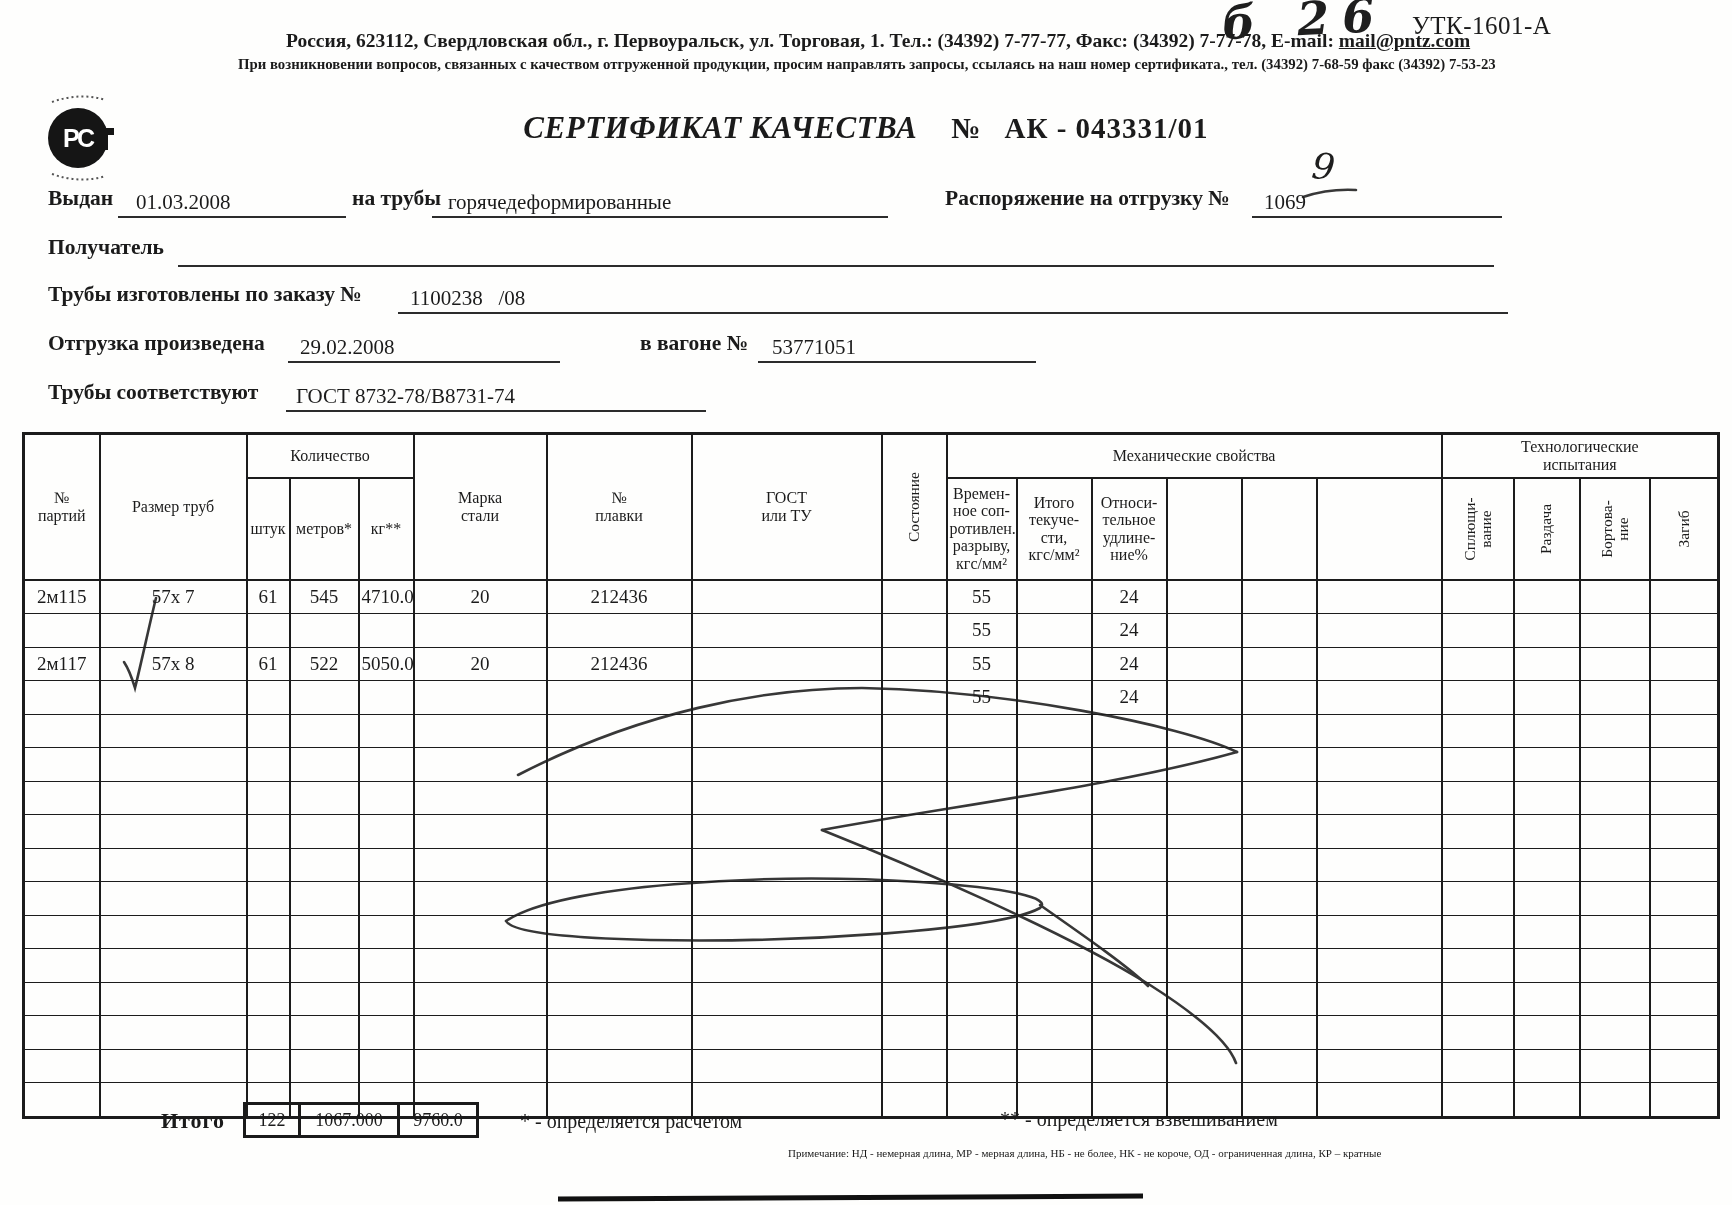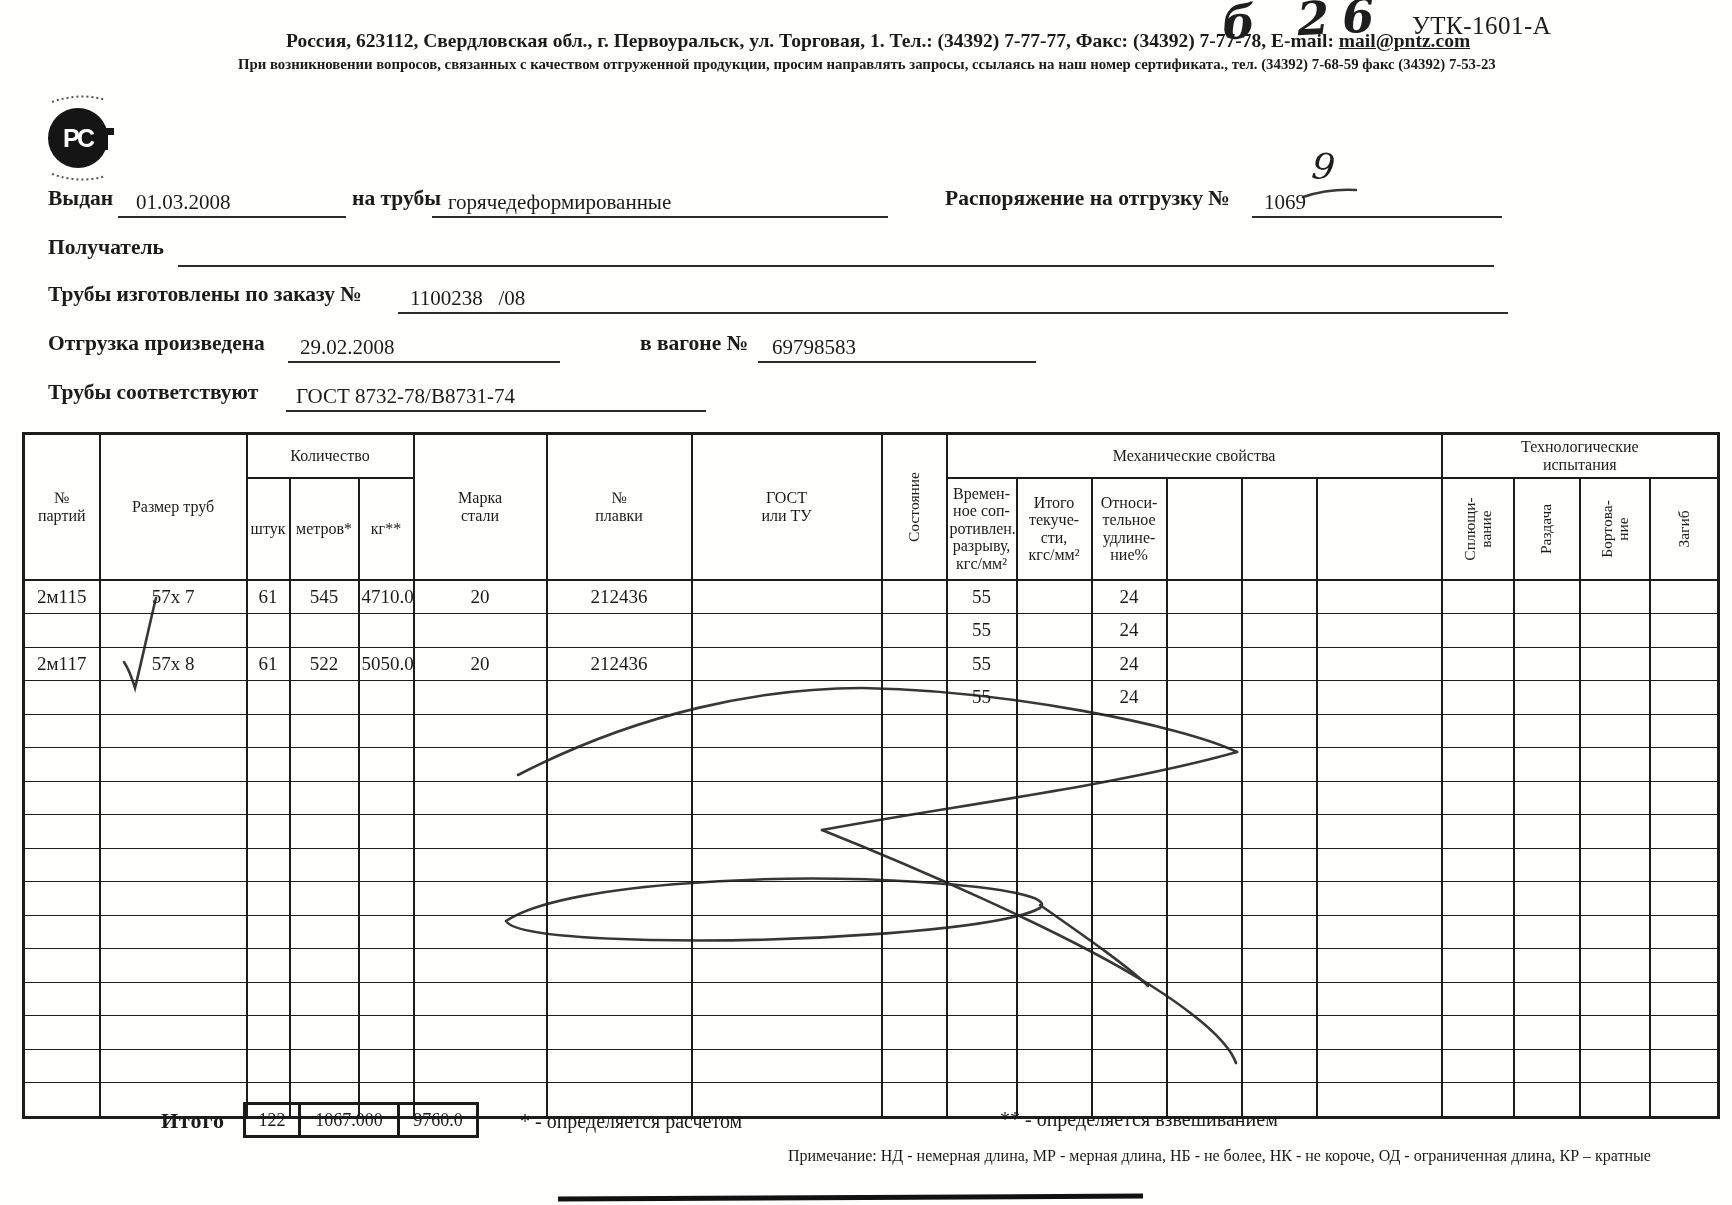--- a/index.html
+++ b/index.html
@@ -46,21 +46,21 @@
   .vtext { transform:rotate(-90deg); white-space:pre-line; font-size:15.5px; line-height:16px; }
   
   .itogo-label { position:absolute; left:118px; top:1108px; width:150px; text-align:center;
     font-weight:bold; font-size:22px; letter-spacing:1px; }
   .totals { position:absolute; left:243px; top:1102px; display:flex; }
   .tbox { border:3px solid #1a1a1a; height:36px; display:flex; align-items:center;
     justify-content:center; font-size:18px; margin-left:-3px; box-sizing:border-box; }
   .tbox:first-child { margin-left:0; }
   .fn1 { position:absolute; left:520px; top:1110px; font-size:20px; }
   .fn2 { position:absolute; left:1000px; top:1108px; font-size:20px; }
-  .note { position:absolute; left:788px; top:1147px; font-size:16px; white-space:nowrap; }
+  .note { position:absolute; left:788px; top:1147px; font-size:11px; white-space:nowrap; }
   
   svg.ink { position:absolute; left:0; top:0; pointer-events:none; }
 </style>
 </head>
 <body>
 
 <div class="page">
 
 
   <div class="addr">
@@ -75,39 +75,44 @@
     <svg width="82" height="96" viewBox="0 0 82 96">
       <path d="M12 12 Q 40 2 66 10" fill="none" stroke="#555" stroke-width="2" stroke-dasharray="2 3"></path>
       <path d="M12 84 Q 40 94 66 86" fill="none" stroke="#555" stroke-width="2" stroke-dasharray="2 3"></path>
       <circle cx="38" cy="48" r="30" fill="#151515"></circle>
       <text x="38" y="57" text-anchor="middle" fill="#ffffff" font-family="Liberation Sans, sans-serif" font-weight="bold" font-size="25" letter-spacing="-2">РС</text>
       <rect x="56" y="38" width="18" height="7" fill="#151515"></rect>
       <rect x="61" y="38" width="7" height="22" fill="#151515"></rect>
     </svg>
   </div>
 
+  <div class="title">
+    <span class="t1">СЕРТИФИКАТ КАЧЕСТВА</span>
+    <span class="t2">№</span>
+    <span class="t3">АК -  043331/01</span>
+  </div>
 
   <div class="flabel" style="left:48px; top:186px;">Выдан</div>
   <div class="fval" style="left:118px; top:190px; width:228px; padding-left:18px;">01.03.2008</div>
   <div class="flabel" style="left:352px; top:186px;">на трубы</div>
   <div class="fval" style="left:432px; top:190px; width:456px; padding-left:16px;">горячедеформированные</div>
   <div class="flabel" style="left:945px; top:186px;">Распоряжение на отгрузку №</div>
   <div class="fval" style="left:1252px; top:190px; width:250px; padding-left:12px;">1069</div>
   <div class="hw hw-nine">9</div>
 
   <div class="flabel" style="left:48px; top:235px;">Получатель</div>
   <div class="fval" style="left:178px; top:239px; width:1316px;"></div>
 
   <div class="flabel" style="left:48px; top:282px;">Трубы изготовлены по заказу №</div>
   <div class="fval" style="left:398px; top:286px; width:1110px; padding-left:12px;">1100238   /08</div>
 
   <div class="flabel" style="left:48px; top:331px;">Отгрузка произведена</div>
   <div class="fval" style="left:288px; top:335px; width:272px; padding-left:12px;">29.02.2008</div>
   <div class="flabel" style="left:640px; top:331px;">в вагоне №</div>
-  <div class="fval" style="left:758px; top:335px; width:278px; padding-left:14px;">69798583</div>
+  <div class="fval" style="left:758px; top:335px; width:278px; padding-left:14px;">53771051</div>
 
   <div class="flabel" style="left:48px; top:380px;">Трубы соответствуют</div>
   <div class="fval" style="left:286px; top:384px; width:420px; padding-left:10px;">ГОСТ 8732-78/В8731-74</div>
 
   <table class="cert">
     <colgroup>
       <col style="width:76px">
         <col style="width:147px">
         <col style="width:43px">
         <col style="width:69px">

